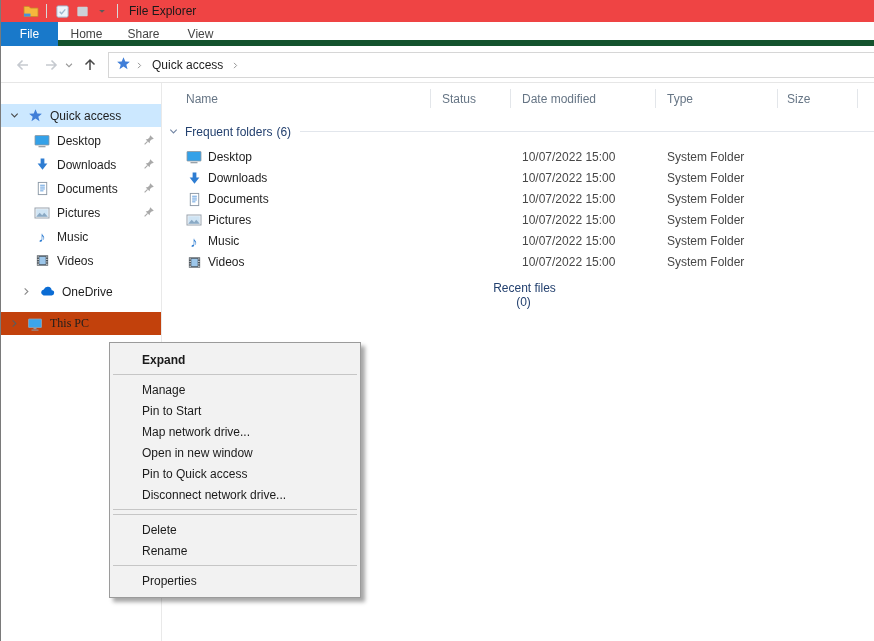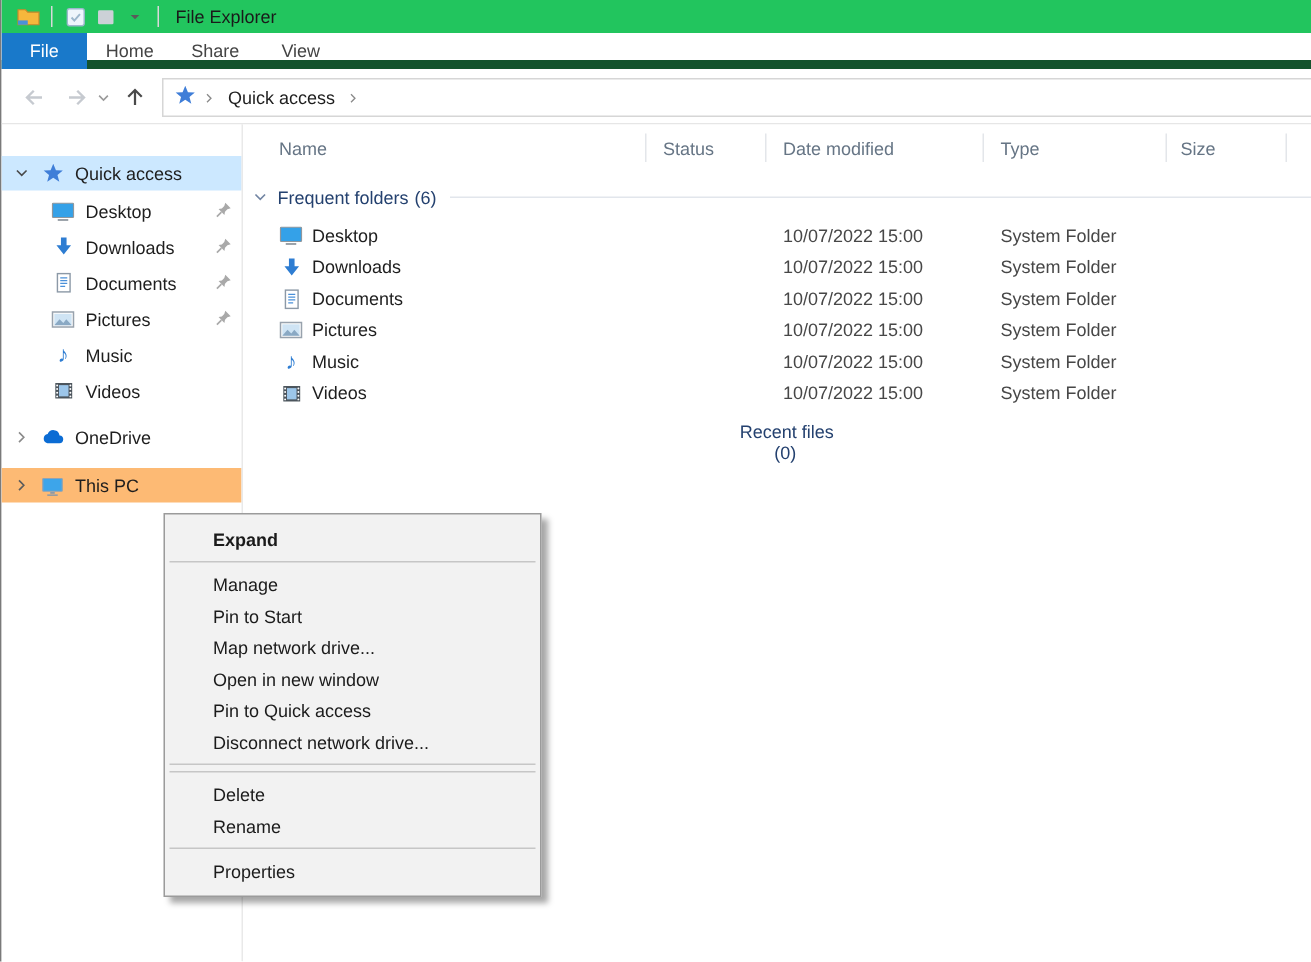--- a/index.html
+++ b/index.html
@@ -4,21 +4,21 @@
 <style>
   * { margin:0; padding:0; box-sizing:border-box; }
   body { background:#fff; }
   .window{
     position:relative; width:874px; height:641px; overflow:hidden;
     background:#fff; border-left:1px solid #7a7a7a;
     font-family:"Liberation Sans", sans-serif; font-size:12px; color:#1e1e1e;
   }
   
   .titlebar{ position:absolute; left:0; top:0; width:874px; height:22px;
-    display:flex; align-items:center; padding-left:8px; background:#22c55e; }
+    display:flex; align-items:center; padding-left:20px; background:#ef4444; }
   .titlebar .qat-sep{ width:1px; height:14px; background:#d9d9d9; margin:0 5px; }
   .qat-btn{ display:flex; align-items:center; justify-content:center; width:20px; height:18px; }
   .title-text{ margin-left:6px; color:#1a1a1a; }
   
   .tabrow{ position:absolute; left:0; top:22px; width:874px; height:24px;
     display:flex; border-bottom:6px solid #14532d; background:#fff; }
   .tab{ width:57px; height:24px; display:flex; align-items:center; justify-content:center; color:#444; }
   .tab.active{ background:#1979ca; color:#fff; }
   
   .navrow{ position:absolute; left:0; top:46px; width:874px; height:37px;
@@ -29,21 +29,21 @@
     border:1px solid #d6d6d6; border-right:none; background:#fff;
     display:flex; align-items:center; padding-left:7px; }
   .crumb-sep{ margin:0 4px; display:flex; align-items:center; }
   .crumb{ padding:0 4px; color:#1e1e1e; }
   
   .sidebar{ position:absolute; left:0; top:83px; width:160px; height:558px; background:#fff; }
   .vsep{ position:absolute; left:160px; top:83px; width:1px; height:558px; background:#e9e9e9; }
   .side-row{ position:absolute; left:0; width:160px; height:23px;
     display:flex; align-items:center; }
   .side-row.selected{ background:#cce8ff; }
-  .side-row.hovered{ background:#fdba74; }
+  .side-row.hovered{ background:#c2410c;font-family:Liberation Serif, serif; }
   .side-row .chev{ width:14px; display:flex; justify-content:center; margin-left:6px; }
   .side-row .sicon{ width:16px; height:16px; margin-left:6px; display:flex; align-items:center; justify-content:center; }
   .side-row .slabel{ margin-left:7px; white-space:nowrap; }
   .side-row .pin{ position:absolute; right:6px; top:5px; width:12px; height:12px; }
   .side-row.child{ padding-left:0; }
   .side-row.child .sicon{ margin-left:33px; }
   
   .main{ position:absolute; left:161px; top:83px; width:713px; height:558px; background:#fff; }
   .colhead{ position:absolute; top:9px; height:16px; color:#667585; white-space:nowrap; }
   .colsep{ position:absolute; top:6px; width:1px; height:19px; background:#e3e6ea; }
@@ -251,21 +251,21 @@
               <circle cx="12.7" cy="4.2" r="0.7"></circle>
               <circle cx="12.7" cy="6.8" r="0.7"></circle>
               <circle cx="12.7" cy="9.4" r="0.7"></circle>
               <circle cx="12.7" cy="12" r="0.7"></circle>
             </g>
           </svg>
       </span>
       <span class="slabel">Videos</span>
     </div>
 
-    <div class="side-row" style="top:197px;">
+    <div class="side-row" style="top:197px;padding-left:12px;">
       <span class="chev">
         <svg width="11" height="11" viewBox="0 0 12 12">
             <polyline points="4,2.5 7.5,6 4,9.5" fill="none" stroke="#8a8a8a" stroke-width="1.2"></polyline>
           </svg>
       </span>
       <span class="sicon">
         <svg width="16" height="16" viewBox="0 0 16 16">
             <path d="M4.6 11.5 h7.8 a2.6 2.6 0 0 0 .3-5.2 A4.1 4.1 0 0 0 4.8 5.4 A3.1 3.1 0 0 0 4.6 11.5 z" fill="#0b6cd4"></path>
           </svg>
       </span>

